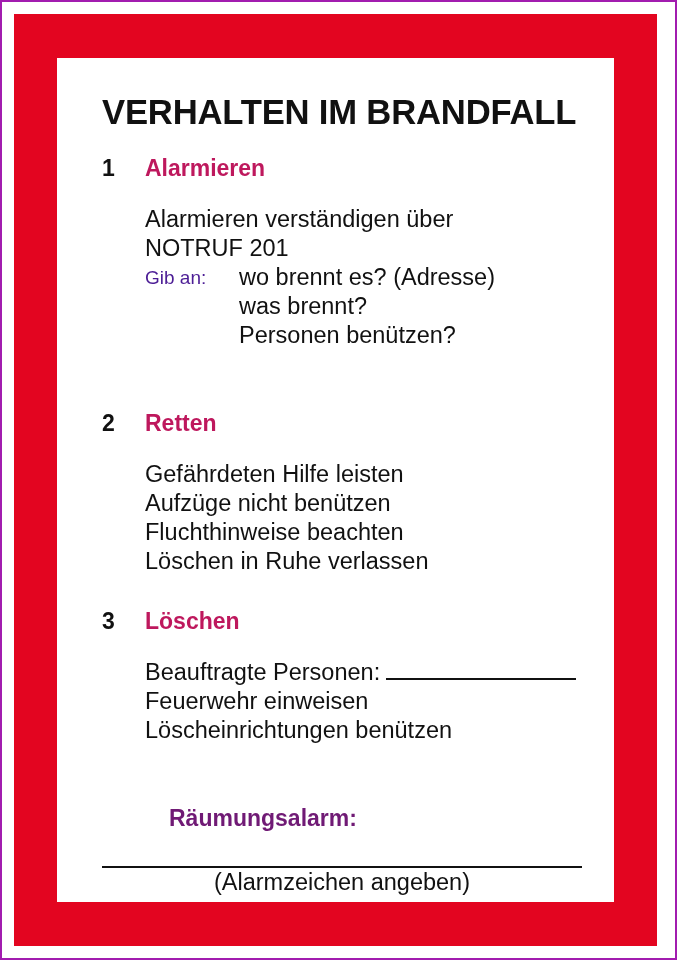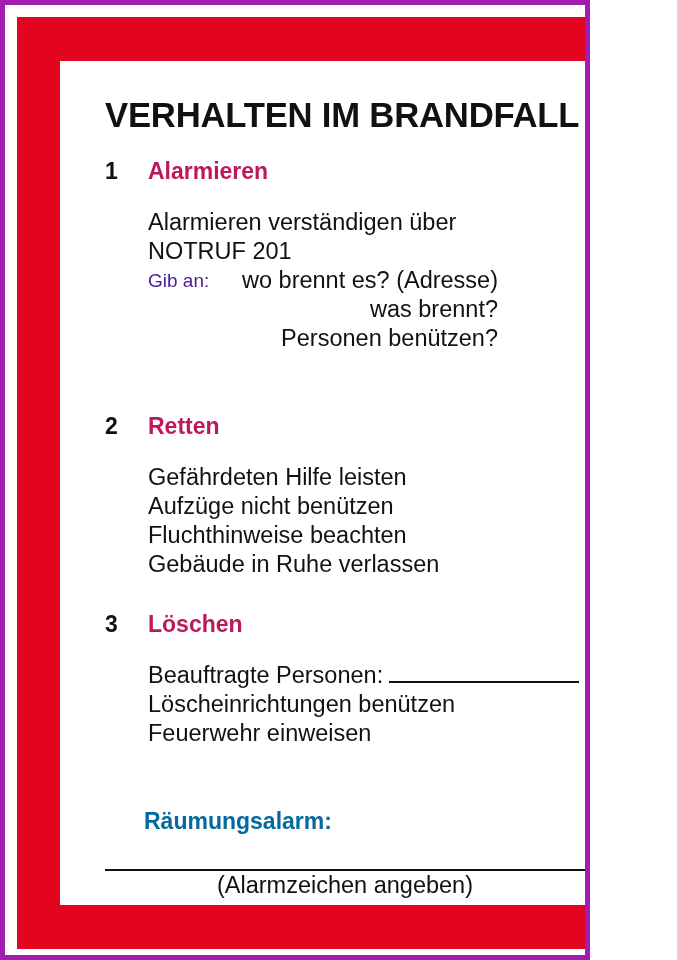--- a/index.html
+++ b/index.html
@@ -10,24 +10,24 @@
     width: 677px;
     height: 960px;
     background: #ffffff;
     font-family: "Liberation Sans", sans-serif;
     -webkit-font-smoothing: antialiased;
   }
 
   
   .poster {
     position: relative;
-    width: 590px;
+    width: 677px;
     height: 960px;
     box-sizing: border-box;
-    border: 5px solid #a21caf;
+    border: 2px solid #a21caf;
     background: #ffffff;
     overflow: hidden;
   }
 
   
   .red-frame {
     position: absolute;
     left: 12px;
     top: 12px;
     width: 643px;
@@ -112,21 +112,20 @@
   .gib-label {
     display: inline-block;
     width: 94px;
     font-size: 19px;
     color: #4c1d95;
     vertical-align: top;
   }
   .gib-items {
     display: inline-block;
     vertical-align: top;
-    text-align: right;
   }
   .gib-items .line {
     line-height: 29px;
   }
 
   
   .fill-line {
     display: inline-block;
     border-bottom: 2px solid #111111;
     height: 17px;
@@ -135,24 +134,24 @@
   }
   .fill-sammel { width: 272px; }
   .fill-person { width: 190px; }
 
   .gap-sm { height: 22px; }
   .gap-md { height: 30px; }
   .gap-lg { height: 58px; }
 
   
   .alarm-head {
-    margin-left: 39px;
+    margin-left: 67px;
     font-size: 23px;
     font-weight: bold;
-    color: #0369a1;
+    color: #701a75;
     line-height: 30px;
   }
   .alarm-rule {
     margin-top: 33px;
     width: 480px;
     height: 0;
     border-top: 2.5px solid #111111;
   }
   .alarm-caption {
     width: 480px;
@@ -198,38 +197,38 @@
       <div class="section">
         <div class="sec-head">
           <span class="sec-num">2</span>
           <span class="sec-title">Retten</span>
         </div>
         <div class="gap-sm"></div>
         <div class="sec-body">
           <div class="line">Gefährdeten Hilfe leisten</div>
           <div class="line">Aufzüge nicht benützen</div>
           <div class="line">Fluchthinweise beachten</div>
-          <div class="line">Gebäude in Ruhe verlassen</div>
+          <div class="line">Löschen in Ruhe verlassen</div>
         </div>
       </div>
 
       <div class="gap-md"></div>
 
       <div class="section">
         <div class="sec-head">
           <span class="sec-num">3</span>
           <span class="sec-title">Löschen</span>
         </div>
         <div class="gap-sm"></div>
         <div class="sec-body">
           <div class="line">
             <span>Beauftragte Personen:</span><span class="fill-line fill-person"></span>
           </div>
+          <div class="line">Feuerwehr einweisen</div>
           <div class="line">Löscheinrichtungen benützen</div>
-          <div class="line">Feuerwehr einweisen</div>
         </div>
       </div>
 
       <div class="gap-lg"></div>
 
       <div class="section">
         <div class="alarm-head">Räumungsalarm:</div>
         <div class="alarm-rule"></div>
         <div class="alarm-caption">(Alarmzeichen angeben)</div>
       </div>

